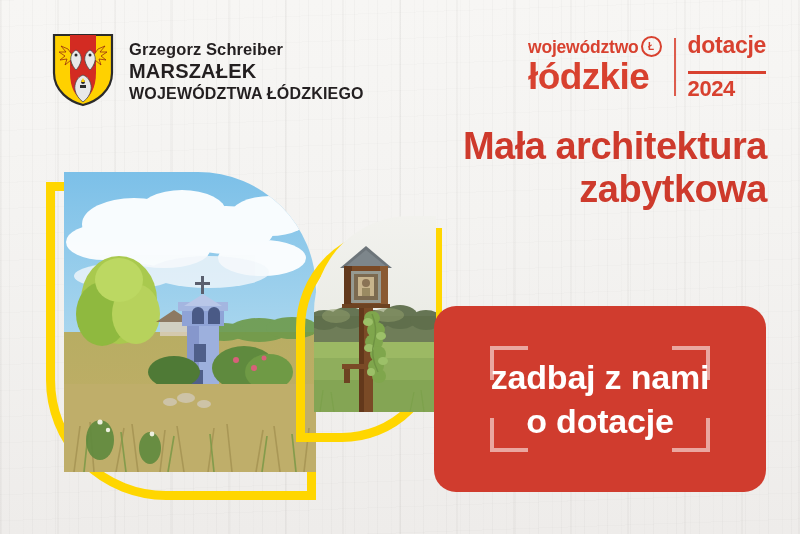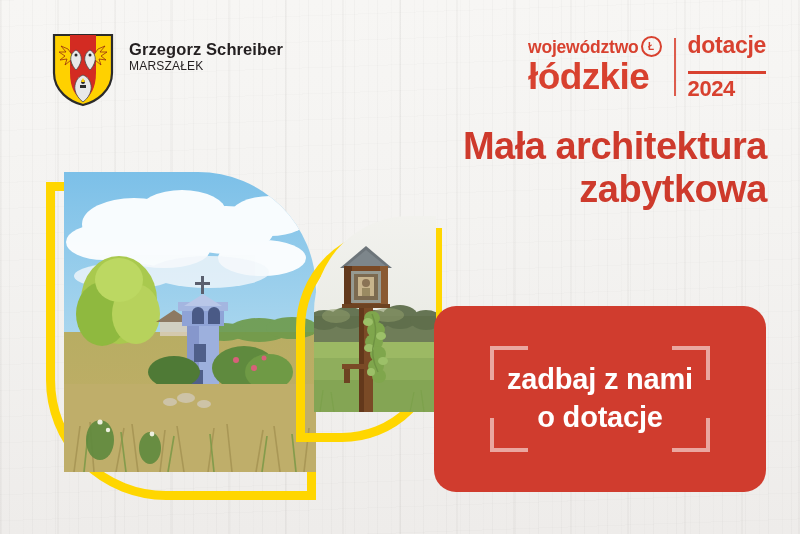--- a/index.html
+++ b/index.html
@@ -28,21 +28,21 @@
         rgba(0,0,0,0.014) 0px, rgba(0,0,0,0.014) 1px,
         rgba(255,255,255,0) 1px, rgba(255,255,255,0) 26px);
     opacity:.9;
   }
 
   
   #crest-block{position:absolute;left:52px;top:33px;display:flex;align-items:flex-start;gap:15px;}
   .crest{width:62px;height:74px;display:block;}
   .marshal{padding-top:6px;color:#231f20;line-height:1.24;}
   .marshal .m1{font-size:16.5px;font-weight:bold;letter-spacing:.1px;}
-  .marshal .m2{font-size:12px;font-weight:normal;letter-spacing:.2px;}
+  .marshal .m2{font-size:20px;font-weight:bold;letter-spacing:.2px;}
   .marshal .m3{font-size:16px;font-weight:bold;letter-spacing:.2px;}
 
   
   #brand{position:absolute;right:34px;top:34px;display:flex;align-items:center;gap:12px;}
   .brand-left{position:relative;text-align:left;}
   .woj{
     font-size:17.5px;font-weight:bold;color:#d8412f;letter-spacing:-0.2px;
     display:flex;align-items:flex-start;gap:2px;line-height:1;
   }
   .lodzkie{
@@ -97,21 +97,21 @@
     position:absolute;left:56px;top:40px;right:56px;bottom:40px;
   }
   .bracket i{position:absolute;width:34px;height:30px;border:4px solid rgba(255,255,255,.55);}
   .bracket i.tl{left:0;top:0;border-right:none;border-bottom:none;}
   .bracket i.tr{right:0;top:0;border-left:none;border-bottom:none;}
   .bracket i.bl{left:0;bottom:0;border-right:none;border-top:none;}
   .bracket i.br{right:0;bottom:0;border-left:none;border-top:none;}
   #cta-text{
     position:absolute;inset:0;display:flex;flex-direction:column;
     align-items:center;justify-content:center;
-    color:#fff;font-weight:bold;font-size:29px;line-height:1.3;letter-spacing:-0.2px;text-align:center;
+    color:#fff;font-weight:bold;font-size:34px;line-height:1.3;letter-spacing:-0.2px;text-align:center;
   }
 </style>
 </head>
 <body>
 
 <div id="poster">
   <div class="grain"></div>
 
   <div id="crest-block">
     <svg class="crest" viewBox="0 0 62 74">
@@ -130,20 +130,21 @@
         <circle cx="24" cy="22" r="1.5"></circle>
           <circle cx="38" cy="22" r="1.5"></circle>
         <circle cx="31" cy="49" r="2"></circle>
         <path d="M28 52 h6 v3 h-6 Z"></path>
       </g>
       <path d="M31 45 l-2 4 h4 Z" fill="#FFD100"></path>
     </svg>
     <div class="marshal">
       <div class="m1">Grzegorz Schreiber</div>
       <div class="m2">MARSZAŁEK</div>
+      <div class="m3">WOJEWÓDZTWA ŁÓDZKIEGO</div>
     </div>
   </div>
 
   <div id="brand">
     <div class="brand-left">
       <div class="woj">
         <span>województwo</span>
         <span class="ring">Ł</span>
       </div>
       <div class="lodzkie">łódzkie</div>

